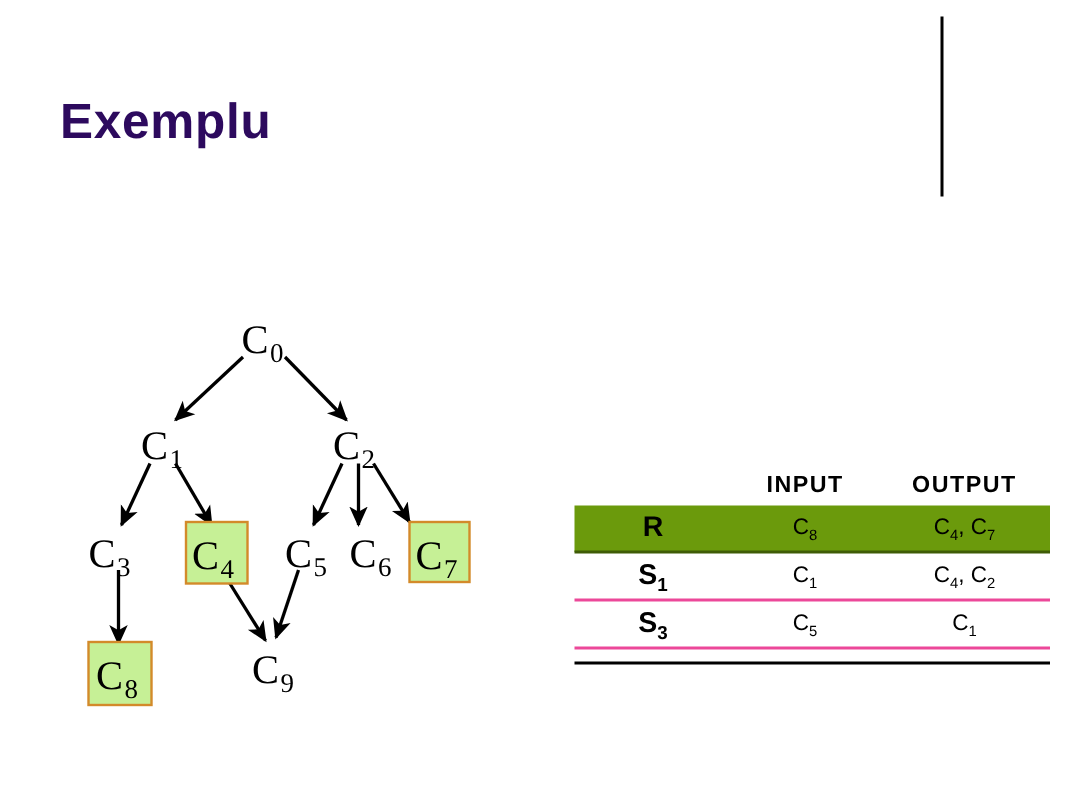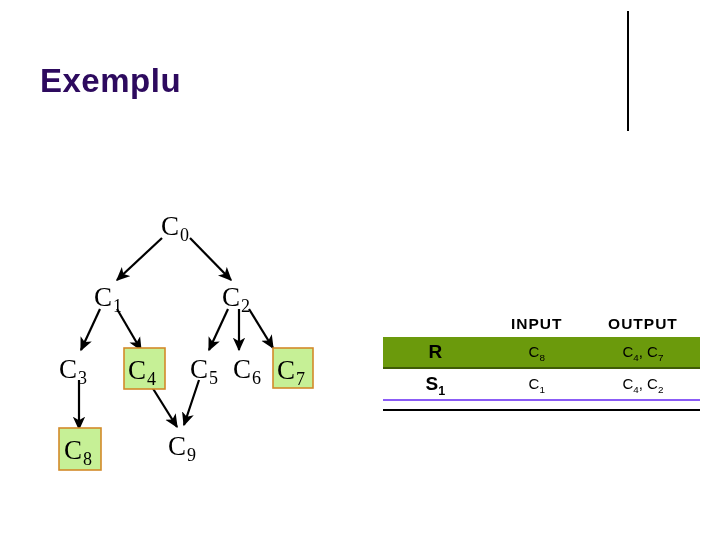--- a/index.html
+++ b/index.html
@@ -105,21 +105,21 @@
     height: 27px;
     border: none;
     background: transparent;
   }
   .hdr-blank { background: transparent; }
 
   .data-row {
     height: 30px;
   }
   .data-row td {
-    border-bottom: 2px solid #8b5cf6;
+    border-bottom: 2px solid #ec4899;
     font-family: "Liberation Sans", sans-serif;
     font-size: 19px;
     font-weight: bold;
     color: #000000;
     height: 30px;
     line-height: 30px;
   }
   .data-row.highlight td {
     background: #6b9a0c;
     border-bottom: 2px solid #3f5c06;
@@ -235,20 +235,25 @@
         <tr class="data-row highlight">
           <td class="col-name"><span>R</span><span class="sub"></span></td>
           <td class="col-in cell-val"><span>C</span><span class="sub">8</span></td>
           <td class="col-out cell-val"><span>C</span><span class="sub">4</span><span>,&nbsp;</span><span>C</span><span class="sub">7</span></td>
         </tr>
         <tr class="data-row">
           <td class="col-name"><span>S</span><span class="sub">1</span></td>
           <td class="col-in cell-val"><span>C</span><span class="sub">1</span></td>
           <td class="col-out cell-val"><span>C</span><span class="sub">4</span><span>,&nbsp;</span><span>C</span><span class="sub">2</span></td>
         </tr>
+        <tr class="data-row">
+          <td class="col-name"><span>S</span><span class="sub">3</span></td>
+          <td class="col-in cell-val"><span>C</span><span class="sub">5</span></td>
+          <td class="col-out cell-val"><span>C</span><span class="sub">1</span></td>
+        </tr>
         <tr class="tbl-bottomrule">
           <td class="col-name"></td>
           <td class="col-in"></td>
           <td class="col-out"></td>
         </tr>
       </tbody>
     </table>
   </div>
 
 </div>

